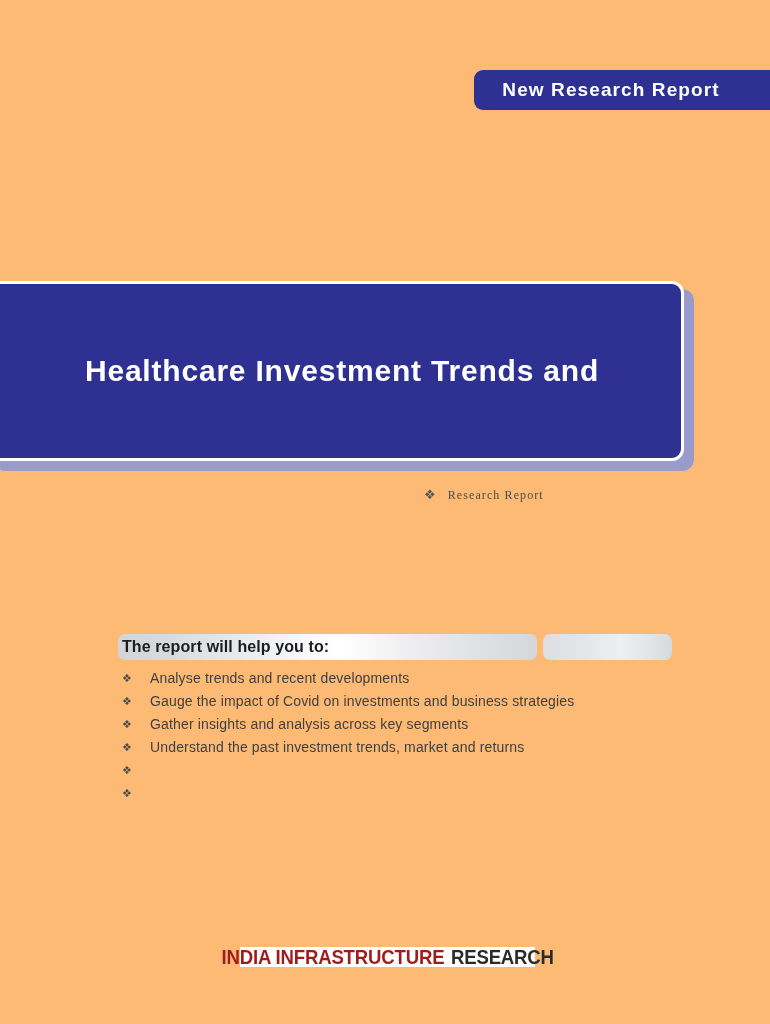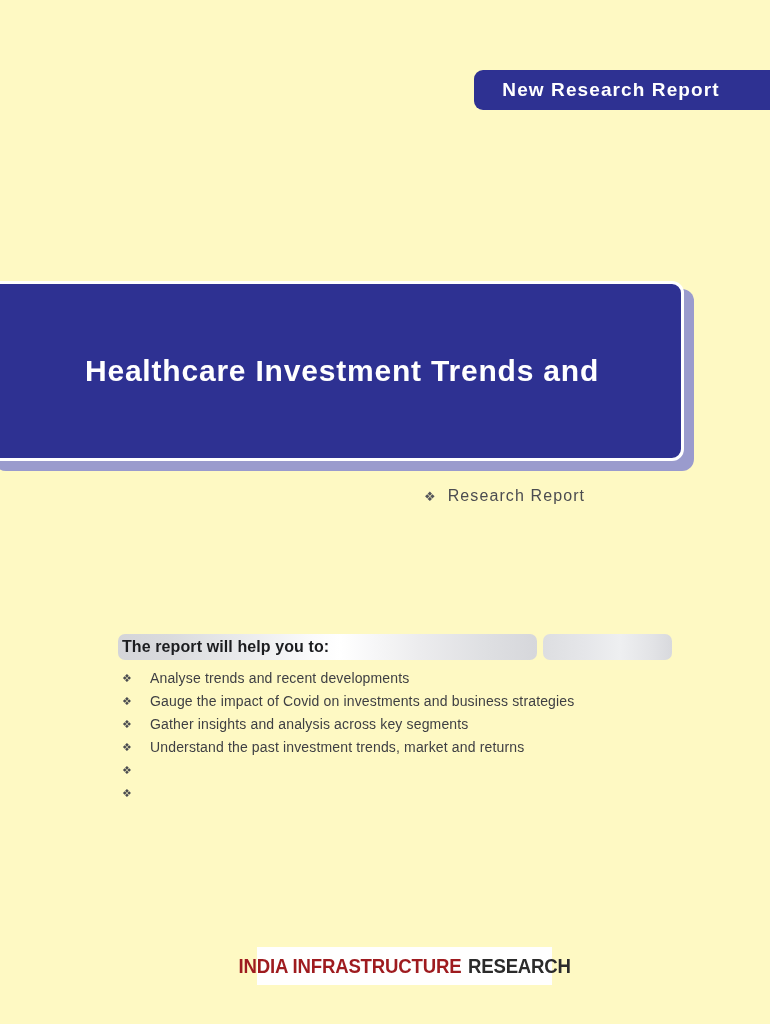--- a/index.html
+++ b/index.html
@@ -14,21 +14,21 @@
     position: relative;
     overflow: hidden;
     -webkit-font-smoothing: antialiased;
   }
 
   .page {
     position: absolute;
     inset: 0;
     width: 770px;
     height: 1024px;
-    background: #fef9c3;
+    background: #fdba74;
   }
 
   
   .header-banner {
     position: absolute;
     left: 474px;
     top: 70px;
     width: 300px;
     height: 40px;
     background: #2e3192;
@@ -98,22 +98,23 @@
     align-items: baseline;
     gap: 12px;
   }
   .subtitle-bullet {
     color: #55565a;
     font-size: 13px;
     line-height: 16px;
   }
   .subtitle-text {
     color: #4b4c50;
-    font-size: 16px;
+    font-size: 12px;
     letter-spacing: 1.1px;
+    font-family: Liberation Serif, serif;
   }
 
   
   .help-bar-area {
     position: absolute;
     left: 118px;
     top: 634px;
     width: 560px;
     height: 26px;
   }
@@ -181,24 +182,24 @@
     color: #3e3f43;
     font-size: 14px;
     line-height: 20px;
     letter-spacing: 0.15px;
     white-space: nowrap;
   }
 
   
   .footer-logo {
     position: absolute;
-    left: 257px;
+    left: 240px;
     top: 947px;
     width: 295px;
-    height: 38px;
+    height: 20px;
     background: #ffffff;
     display: flex;
     align-items: center;
     justify-content: center;
   }
   .logo-text {
     font-size: 20px;
     font-weight: bold;
     letter-spacing: -0.2px;
     white-space: nowrap;

